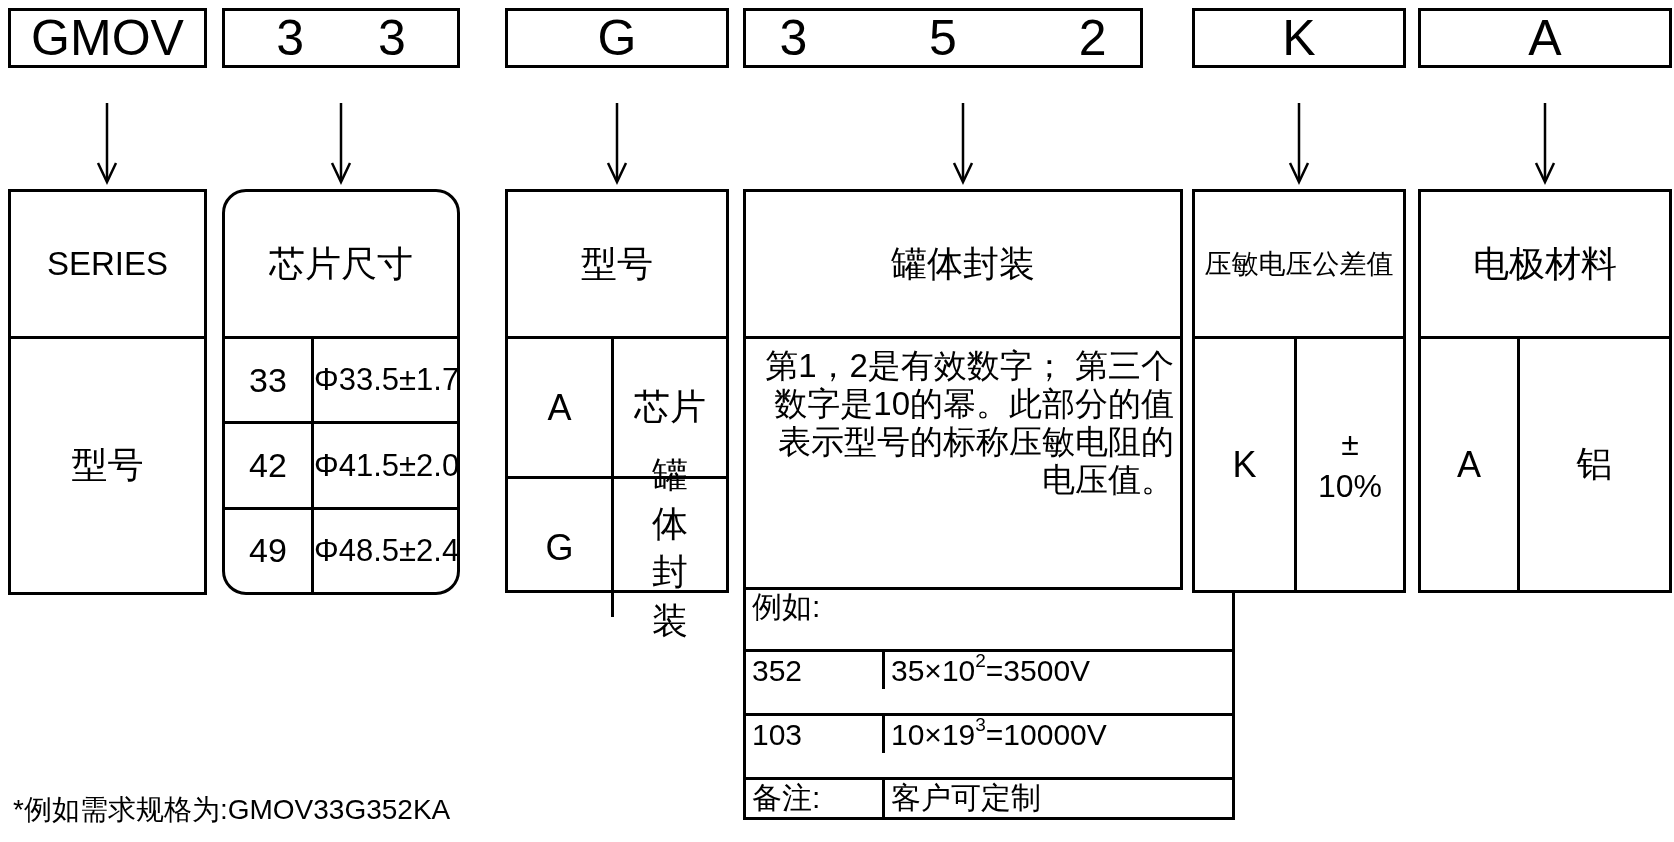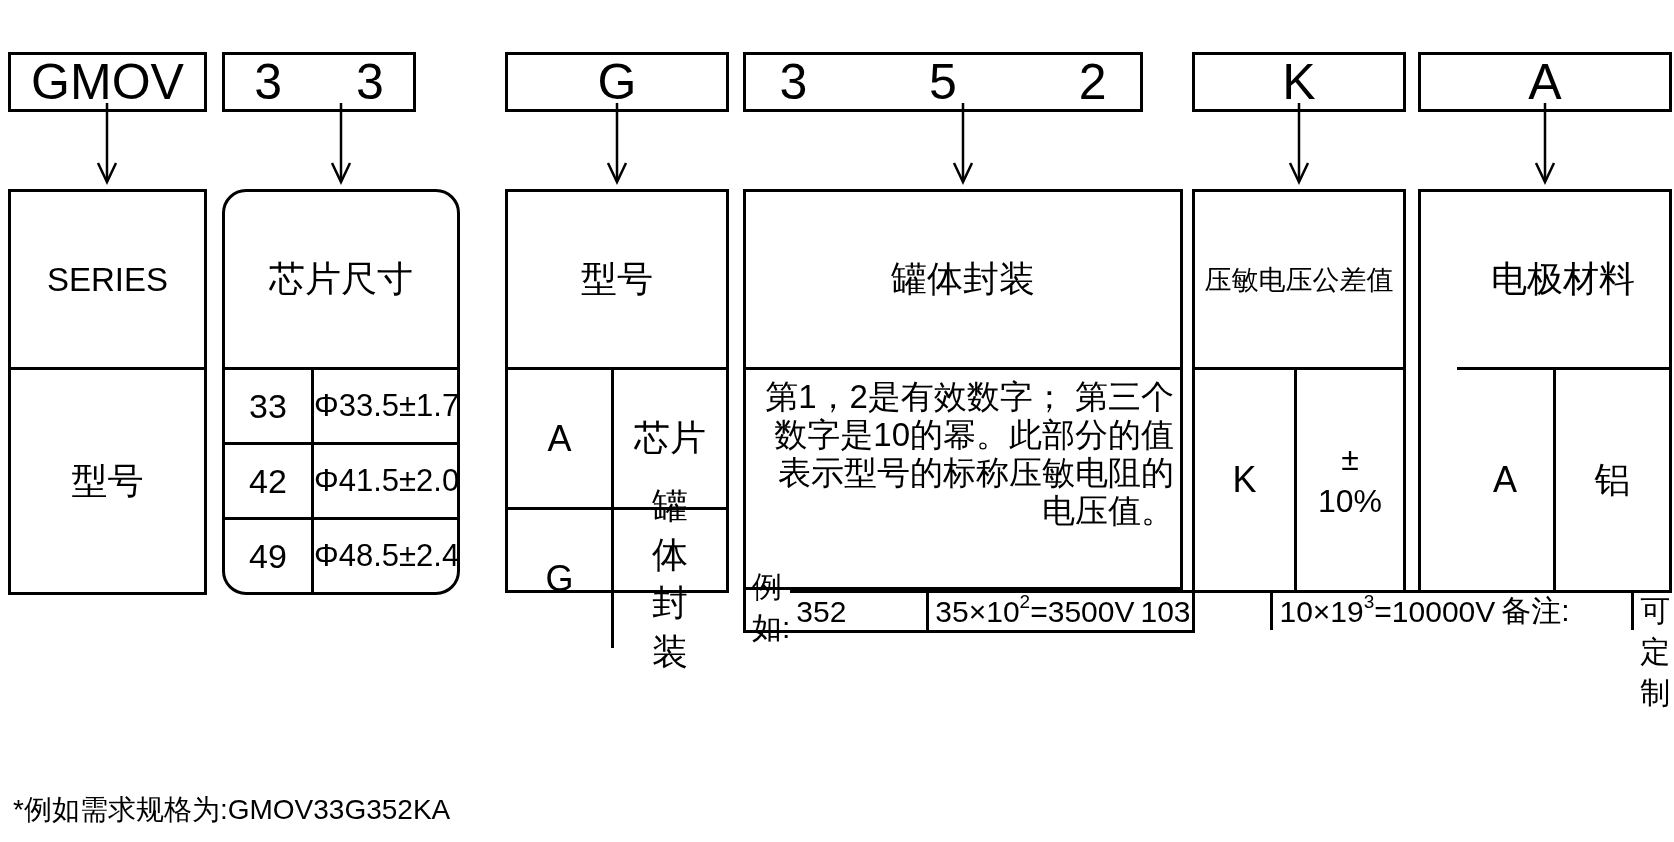--- a/index.html
+++ b/index.html
@@ -6,34 +6,34 @@
   html,body { background:#ffffff; }
   .stage {
     position:relative; width:1674px; height:842px; background:#ffffff;
     font-family:"Liberation Sans","DejaVu Sans",sans-serif; color:#000;
     overflow:hidden;
   }
   
   .code-box {
     position:absolute; top:8px; height:60px; border:3px solid #000;
     display:flex; align-items:center; justify-content:center;
-    font-size:50px; line-height:1; background:#fff;margin-top:44px;
+    font-size:50px; line-height:1; background:#fff;
   }
   .spread-2 { word-spacing:60px; }
   .spread-3 { word-spacing:108px; }
   
   .arrow { position:absolute; top:101px; width:26px; height:86px; }
   .arrow svg { display:block; width:26px; height:86px; }
   
   .panel {
     position:absolute; top:189px; border:3px solid #000; background:#fff;
     display:flex; flex-direction:column;
   }
   .panel-header {
-    flex:none; height:178px; border-bottom:3px solid #000;
+    flex:none; height:147px; border-bottom:3px solid #000;
     display:flex; align-items:center; justify-content:center;
     font-size:36px; text-align:center;
   }
   .header-latin { font-size:33px; }
   .header-small { font-size:27px; }
   .body-center { flex:1; display:flex; align-items:center; justify-content:center; font-size:36px; }
   .rows { flex:1; display:flex; flex-direction:column; }
   .trow { flex:1; display:flex; min-height:0; }
   .trow + .trow { border-top:3px solid #000; }
   .ccode {
@@ -46,42 +46,42 @@
   }
   .cval-cjk { font-size:36px; }
   .chip-code { width:89px; }
   .model-code { width:106px; font-size:36px; }
   .tol-code { width:102px; font-size:36px; }
   .elec-code { width:99px; font-size:36px; }
   .tol-stack { display:flex; flex-direction:column; align-items:center; justify-content:center; font-size:32px; line-height:42px; }
   
   .vdesc { flex:1; padding:8px 6px 0 6px; font-size:33px; line-height:38px; text-align:right; }
   .vtable {
-    position:absolute; left:743px; top:590px; width:452px;
+    position:absolute; left:743px; top:590px; width:492px;
     border:3px solid #000; border-top:none; background:#fff;
-    display:flex; flex-direction:row;
+    display:flex; flex-direction:column;gap:24px;
   }
   .vt-row { display:flex; align-items:stretch; height:40px; font-size:30px; }
   .vt-row + .vt-row { border-top:3px solid #000; }
   .vt-label { height:35px; display:flex; align-items:center; padding-left:6px; font-size:30px; }
   .vt-code { flex:none; width:139px; border-right:3px solid #000; display:flex; align-items:center; padding-left:6px; }
   .vt-val { flex:1; display:flex; align-items:center; padding-left:6px; }
   .sup { font-size:19px; position:relative; top:-10px; }
   
   .footnote { position:absolute; left:13px; top:791px; font-size:28px; }
 </style>
 </head>
 <body>
 
 <div class="stage">
 
   <div class="code-box" style="left:8px; width:199px;">
     <span>GMOV</span>
   </div>
-  <div class="code-box spread-2" style="left:222px; width:194px;">
+  <div class="code-box spread-2" style="left:222px; width:238px;">
     <span>3 3</span>
   </div>
   <div class="code-box" style="left:505px; width:224px;">
     <span>G</span>
   </div>
   <div class="code-box spread-3" style="left:743px; width:400px;">
     <span>3 5 2</span>
   </div>
   <div class="code-box" style="left:1192px; width:214px;">
     <span>K</span>
@@ -200,21 +200,21 @@
         <div class="cval">
           <div class="tol-stack">
             <span>±</span>
             <span>10%</span>
           </div>
         </div>
       </div>
     </div>
   </div>
 
-  <div class="panel" style="left:1418px; width:254px; height:404px;padding-left:36px;">
+  <div class="panel" style="left:1418px; width:254px; height:404px;">
     <div class="panel-header">电极材料</div>
     <div class="rows">
       <div class="trow">
         <div class="ccode elec-code">A</div>
         <div class="cval cval-cjk">铝</div>
       </div>
     </div>
   </div>
 
   <div class="footnote">*例如需求规格为:GMOV33G352KA</div>

